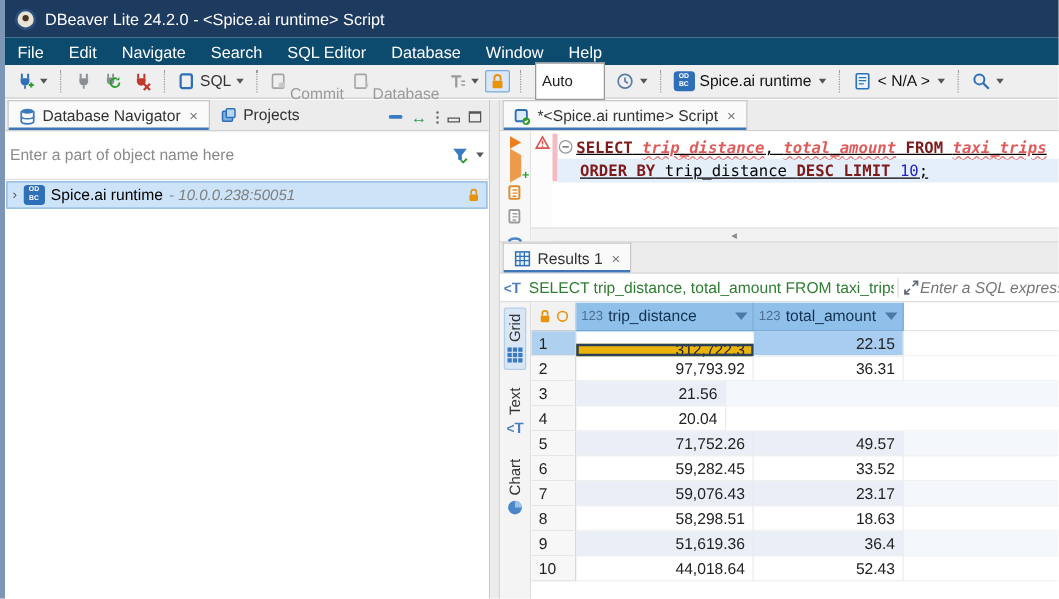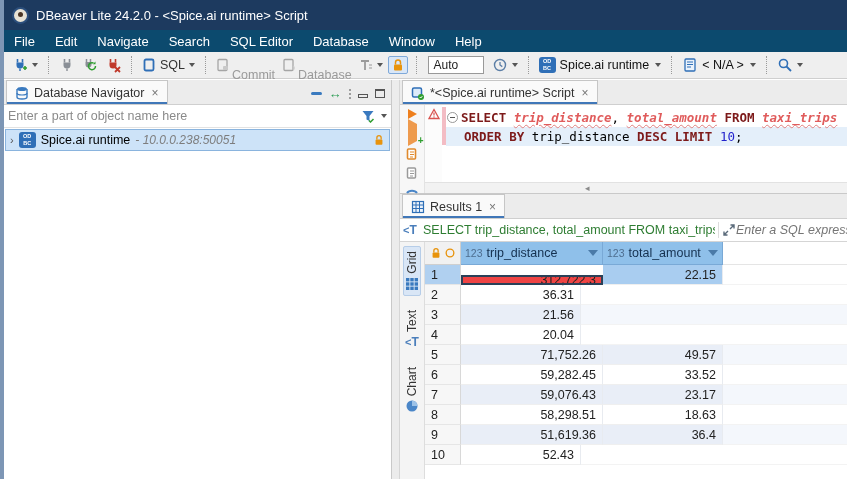--- a/index.html
+++ b/index.html
@@ -16,21 +16,21 @@
   .menubar { height:22px; background:#0c4a6e; display:flex; align-items:center; padding-left:10px; gap:20px; }
   .menubar span { color:#fff; font-size:13px; cursor:default; }
 
   
   .toolbar { height:27px; background:#efefef; border-bottom:1px solid #cfcfcf; display:flex; align-items:center; padding-left:6px; gap:3px; font-size:12.5px; color:#333; }
   .tb-sep { width:0; height:18px; border-left:1px dotted #9a9a9a; margin:0 5px; }
   .tb-btn { display:flex; align-items:center; gap:2px; padding:2px 2px; border-radius:2px; }
   .caret { width:0; height:0; border-left:3.5px solid transparent; border-right:3.5px solid transparent; border-top:4px solid #555; margin-left:2px; }
   .tb-label-dis { color:#9a9a9a;margin-top:19px; }
   .lock-toggle { background:#d9e7f8; border:1px solid #7fa9d9; border-radius:2px; padding:1px 2px; }
-  .auto-box { width:56px; height:18px; background:#fff; border:1px solid #999; font-size:12px; color:#222; display:flex; align-items:center; padding-left:5px; margin:0 3px; }
+  .auto-box { width:56px; height:30px; background:#fff; border:1px solid #999; font-size:12px; color:#222; display:flex; align-items:center; padding-left:5px; margin:0 3px; }
   .odbc-badge { width:17px; height:16px; background:#2f6fb7; border-radius:3px; color:#fff; font-size:5.5px; font-weight:bold; line-height:1.2; display:flex; flex-direction:column; align-items:center; justify-content:center; }
   .conn-label { font-size:12.5px; color:#111; margin:0 2px; }
 
   
   .main { position:absolute; top:80px; left:0; right:0; bottom:0; display:flex; }
   .navigator { width:388px; background:#fff; display:flex; flex-direction:column; border-right:1px solid #c9c9c9; }
   .sash { width:8px; background:#ececec; border-right:1px solid #d6d6d6; cursor:col-resize; }
   .rightpane { flex:1; display:flex; flex-direction:column; min-width:0; }
 
   
@@ -42,41 +42,41 @@
   .tabbar-spacer { flex:1; }
   .tb-icons { display:flex; align-items:center; gap:7px; padding:0 6px 5px 0; }
   .dash-ic { width:11px; height:3px; background:#3a7abf; border-radius:2px; }
   .link-ic { color:#2f9e57; font-size:13px; line-height:10px; }
   .dots-ic { display:flex; flex-direction:column; gap:1.5px; }
   .dots-ic i { width:2.5px; height:2.5px; border:1px solid #666; border-radius:50%; }
   .min-ic { width:10px; height:4px; border:1px solid #555; margin-top:4px; }
   .max-ic { width:10px; height:9px; border:1px solid #555; border-top:2.5px solid #555; }
 
   
-  .nav-filter { height:23px; border-bottom:1px solid #e2e2e2; display:flex; align-items:center; padding:0 4px; gap:4px; }
+  .nav-filter { height:39px; border-bottom:1px solid #e2e2e2; display:flex; align-items:center; padding:0 4px; gap:4px; }
   .nav-filter input { flex:1; border:none; outline:none; font-size:12.5px; color:#555; font-family:inherit; }
   .nav-filter input::placeholder { color:#8a8a8a; }
   .tree { flex:1; background:#fff; padding-top:1px; }
   .tree-row { height:22px; display:flex; align-items:center; gap:5px; background:#cde3f8; border:1px solid #8ab4de; margin:0 1px; padding:0 4px; }
   .tree-chev { color:#555; font-size:11px; }
   .tree-name { font-size:12.5px; color:#000; }
   .tree-addr { font-size:12px; color:#7d7d7d; font-style:italic; }
   .tree-spring { flex:1; }
 
   
   .editor-area { height:89px; display:flex; background:#fff; position:relative; border-bottom:1px solid #c9c9c9; }
   .ed-strip { width:25px; background:#f7f7f7; border-right:1px solid #e3e3e3; display:flex; flex-direction:column; align-items:center; padding-top:4px; gap:5px; }
   .play { width:0; height:0; border-top:5.5px solid transparent; border-bottom:5.5px solid transparent; border-left:9px solid #ee7f1d; }
   .playplus { position:relative; }
   .playplus .plus { position:absolute; right:-7px; bottom:-4px; color:#2f9e30; font-size:10px; font-weight:bold; }
   .ruler { width:17px; background:#fcfcfc; padding-top:3px; display:flex; flex-direction:column; align-items:center; }
   .changebar { width:4px; }
   .changebar .chg { height:38px; margin-top:2px; background:#f3bcc4; }
   .code { flex:1; font-family:"DejaVu Sans Mono", monospace; font-size:12.5px; padding-top:3px; min-width:0; }
-  .cline { height:19px; display:flex; align-items:center; white-space:pre; }
+  .cline { height:19px; display:flex; align-items:center; white-space:pre;text-decoration:underline; }
   .cline.current { background:#e4effa; }
   .fold { width:11px; height:11px; border:1px solid #999; border-radius:50%; display:inline-flex; align-items:center; justify-content:center; margin:0 3px 0 1px; flex:none; }
   .fold i { display:block; width:5px; height:1px; background:#555; }
   .kw { color:#7d1a1a; font-weight:bold; }
   .ident { color:#e05c5c; font-weight:bold; font-style:italic; text-decoration:underline wavy #e08080 1px; text-underline-offset:2px; }
   .plain { color:#000; }
   .num { color:#2222cc; }
   .ed-scroll { position:absolute; left:25px; right:0; bottom:0; height:11px; background:#f2f2f2; border-top:1px solid #e2e2e2; display:flex; align-items:center; }
   .ed-scroll .arr { color:#8a8a8a; font-size:9px; margin-left:160px; }
 
@@ -108,21 +108,21 @@
   .grid-row { display:flex; height:20px; }
   .cell { font-size:12.5px; color:#222; display:flex; align-items:center; }
   .cell.rownum { width:36px; background:#f7f7f7; border-right:1px solid #d8d8d8; border-bottom:1px solid #e6e6e6; padding-left:6px; flex:none; }
   .cell.val { width:142px; justify-content:flex-end; padding-right:6px; border-right:1px solid #e8ebf0; border-bottom:1px solid #efefef; flex:none; }
   .cell.val.c2 { width:120px; }
   .cell.filler { flex:1; border-bottom:1px solid #f3f3f3; }
   .grid-row.stripe .cell.val { background:#e9eef7; }
   .grid-row.stripe .cell.filler { background:#f4f7fc; }
   .grid-row.selected .cell.rownum { background:#b0d0f0; }
   .grid-row.selected .cell.val { background:#a9cdf0; }
-  .grid-row.selected .cell.val.focused { background:#ef4444; outline:2px solid #2a4158; outline-offset:-2px;margin-top:10px; }
+  .grid-row.selected .cell.val.focused { background:#eab308; outline:2px solid #2a4158; outline-offset:-2px;margin-top:10px; }
 
   .ic16 { width:16px; height:16px; flex:none; }
   .ic14 { width:14px; height:14px; flex:none; }
   .ic12 { width:12px; height:12px; flex:none; }
 </style>
 </head>
 <body>
 
 <div class="app">
 
@@ -255,20 +255,27 @@
     <div class="navigator">
       <div class="tabbar">
         <div class="tab active">
           <svg class="ic14" viewBox="0 0 14 14">
               <ellipse cx="7" cy="3" rx="5" ry="2" fill="#3a7abf"></ellipse>
               <path d="M2 3v8c0 1.1 2.2 2 5 2s5-.9 5-2V3" fill="none" stroke="#3a7abf" stroke-width="1.4"></path>
               <path d="M2 7c0 1.1 2.2 2 5 2s5-.9 5-2" fill="none" stroke="#3a7abf" stroke-width="1.2"></path>
             </svg>
           <span>Database Navigator</span>
           <span class="x">×</span>
+        </div>
+        <div class="tab">
+          <svg class="ic14" viewBox="0 0 14 14">
+              <rect x="2" y="4" width="8" height="8" rx="1" fill="#7fb0dd" stroke="#2f6fb7" stroke-width="1.2"></rect>
+              <rect x="5" y="2" width="7" height="7" rx="1" fill="#b9d6ef" stroke="#2f6fb7" stroke-width="1.2"></rect>
+            </svg>
+          <span>Projects</span>
         </div>
         <div class="tabbar-spacer"></div>
         <div class="tb-icons">
           <span class="dash-ic"></span>
           <span class="link-ic">↔</span>
           <span class="dots-ic">
               <i></i>
               <i></i>
               <i></i>
             </span>
@@ -428,20 +435,21 @@
             </div>
             <div>
                 <div class="grid-row selected">
                   <div class="cell rownum">1</div>
                   <div class="cell val focused">312,722.3</div>
                   <div class="cell val c2">22.15</div>
                   <div class="cell filler"></div>
                 </div>
                 <div class="grid-row">
                   <div class="cell rownum">2</div>
+                  <div class="cell val">97,793.92</div>
                   <div class="cell val c2">36.31</div>
                   <div class="cell filler"></div>
                 </div>
                 <div class="grid-row stripe">
                   <div class="cell rownum">3</div>
                   <div class="cell val c2">21.56</div>
                   <div class="cell filler"></div>
                 </div>
                 <div class="grid-row">
                   <div class="cell rownum">4</div>
@@ -473,20 +481,21 @@
                   <div class="cell filler"></div>
                 </div>
                 <div class="grid-row stripe">
                   <div class="cell rownum">9</div>
                   <div class="cell val">51,619.36</div>
                   <div class="cell val c2">36.4</div>
                   <div class="cell filler"></div>
                 </div>
                 <div class="grid-row">
                   <div class="cell rownum">10</div>
+                  <div class="cell val">44,018.64</div>
                   <div class="cell val c2">52.43</div>
                   <div class="cell filler"></div>
                 </div>
               </div>
           </div>
         </div>
       </div>
 
     </div>
   </div>

